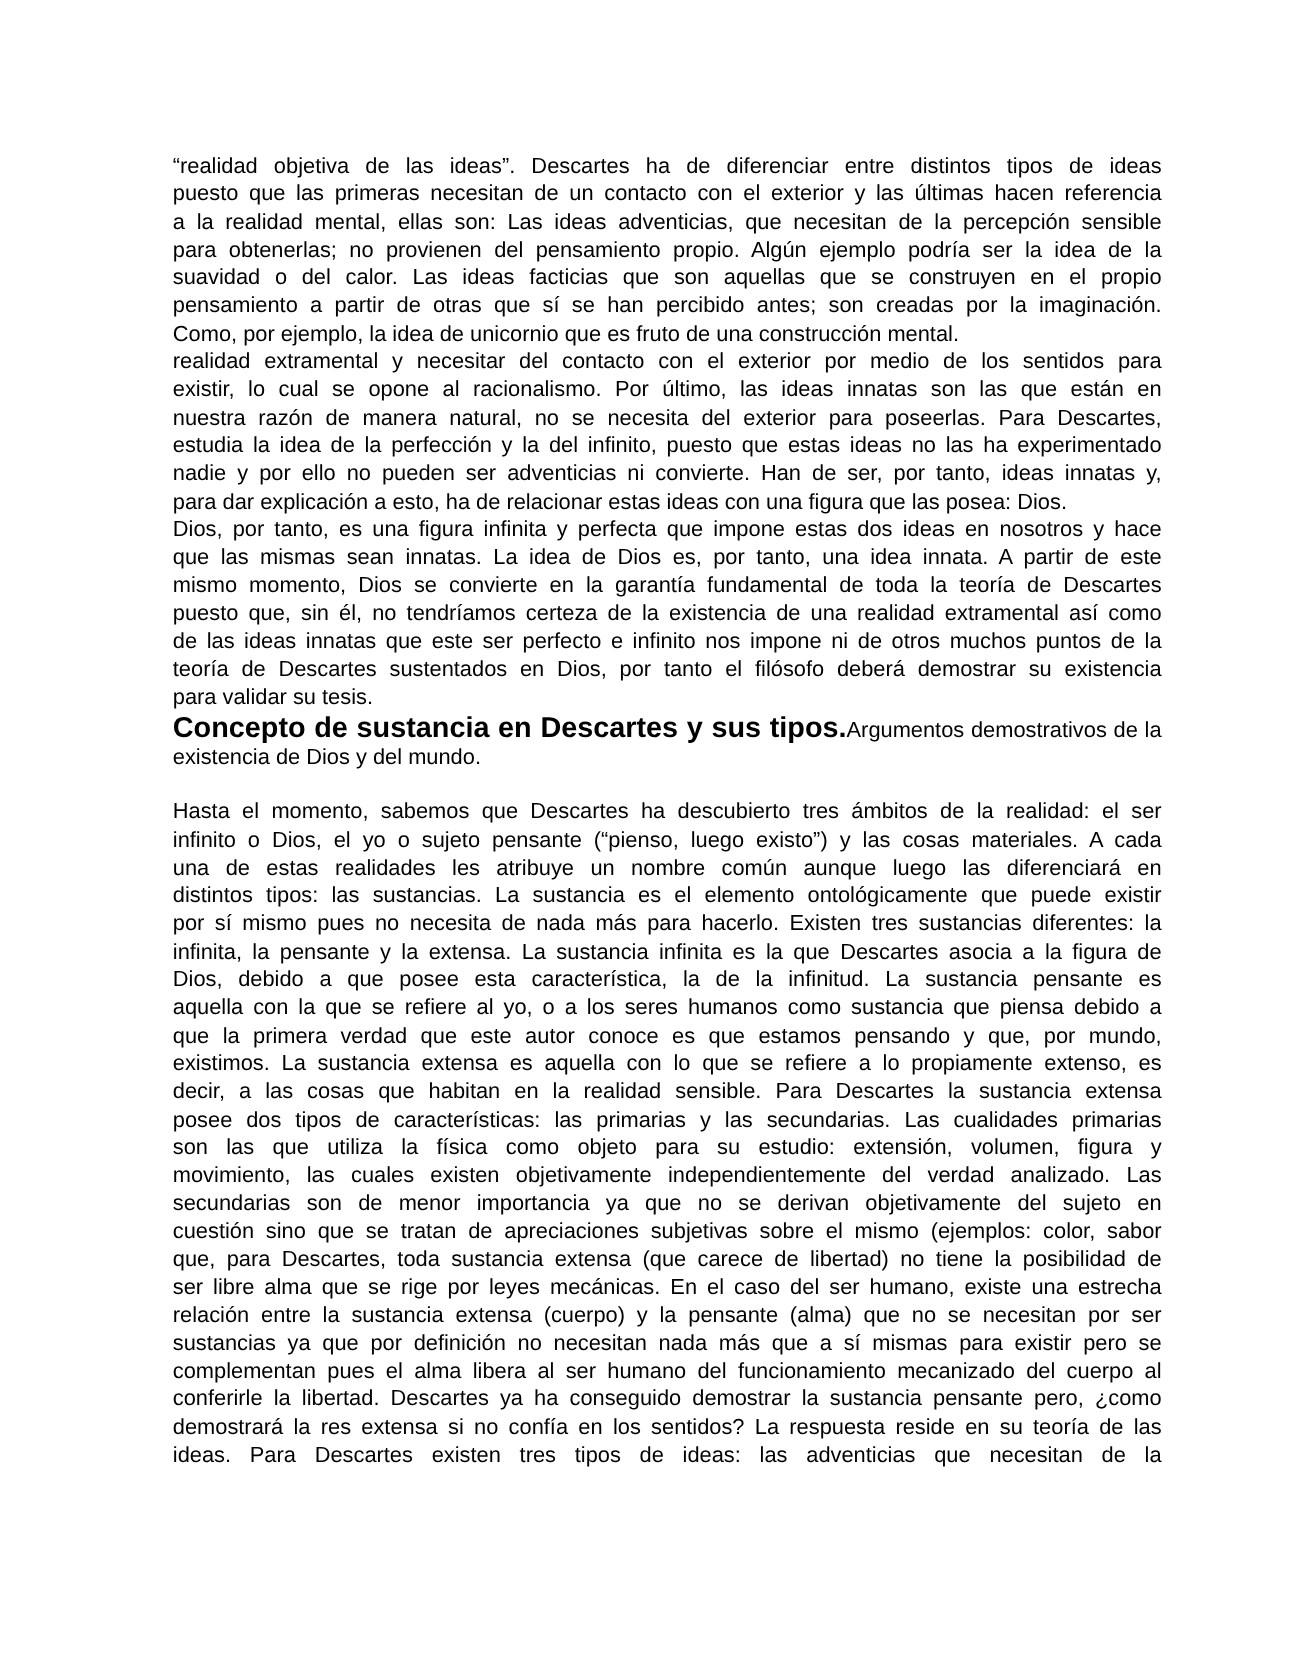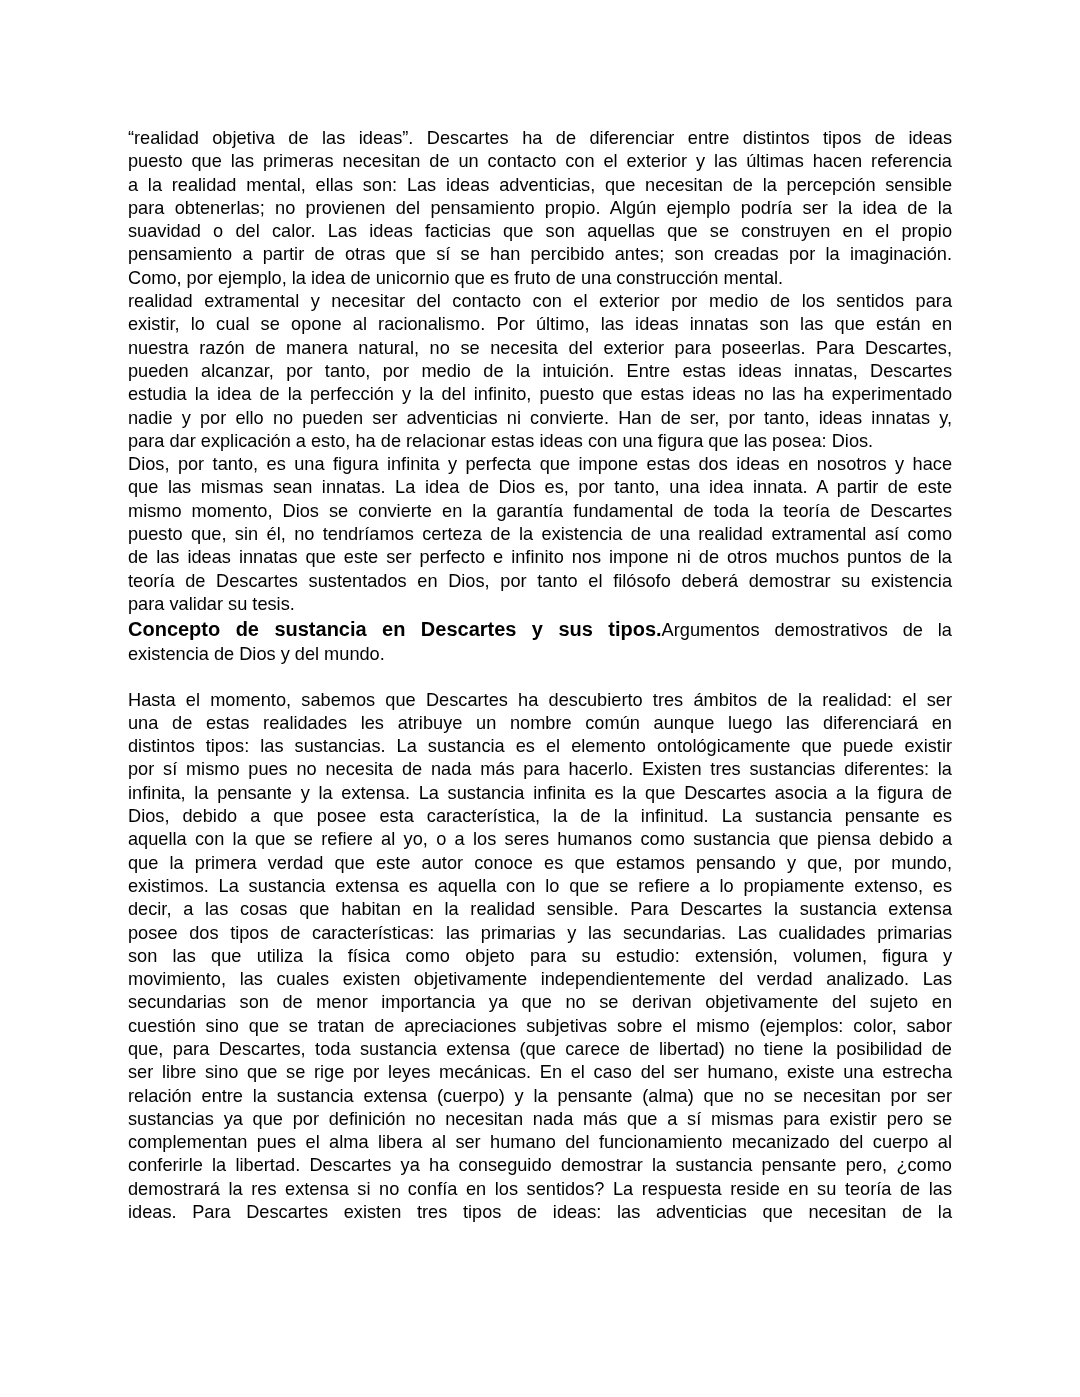--- a/index.html
+++ b/index.html
@@ -1,37 +1,37 @@
 <!DOCTYPE html>
 <html><head>
 <meta charset="utf-8">
 <style>
   html, body { margin: 0; padding: 0; background: #ffffff; }
   body { width: 1080px; height: 1397px; position: relative; overflow: hidden; }
   .page {
     position: absolute;
-    left: 128px;
+    left: 144px;
     top: 127px;
     width: 824px;
     font-family: "Liberation Sans", sans-serif;
     font-size: 18.2px;
     color: #000000;
   }
   .line {
     display: block;
     height: 23.3px;
     line-height: 23.3px;
     text-align: justify;
     text-align-last: justify;
     white-space: nowrap;
     overflow: visible;
   }
   .line.last { text-align-last: left; }
   .heading-line { height: 27px; line-height: 27px; }
-  .heading-bold { font-weight: bold; font-size: 20px; }
+  .heading-bold { font-weight: bold; font-size: 24px; }
   .spacer { display: block; height: 22px; }
 </style>
 </head>
 <body>
 
 <div class="page">
 
   <div>
     <span class="line">“realidad objetiva de las ideas”. Descartes ha de diferenciar entre distintos tipos de ideas</span>
     <span class="line">puesto que las primeras necesitan de un contacto con el exterior y las últimas hacen referencia</span>
@@ -39,21 +39,20 @@
     <span class="line">para obtenerlas; no provienen del pensamiento propio. Algún ejemplo podría ser la idea de la</span>
     <span class="line">suavidad o del calor. Las ideas facticias que son aquellas que se construyen en el propio</span>
     <span class="line">pensamiento a partir de otras que sí se han percibido antes; son creadas por la imaginación.</span>
     <span class="line last">Como, por ejemplo, la idea de unicornio que es fruto de una construcción mental.</span>
   </div>
 
   <div>
     <span class="line">realidad extramental y necesitar del contacto con el exterior por medio de los sentidos para</span>
     <span class="line">existir, lo cual se opone al racionalismo. Por último, las ideas innatas son las que están en</span>
     <span class="line">nuestra razón de manera natural, no se necesita del exterior para poseerlas. Para Descartes,</span>
-    <span class="line">pueden alcanzar, por tanto, por medio de la intuición.  Entre estas ideas innatas, Descartes</span>
     <span class="line">estudia la idea de la perfección y la del infinito, puesto que estas ideas no las ha experimentado</span>
     <span class="line">nadie y por ello no pueden ser adventicias ni convierte. Han de ser, por tanto, ideas innatas y,</span>
     <span class="line last">para dar explicación a esto, ha de relacionar estas ideas con una figura que las posea: Dios.</span>
   </div>
 
   <div>
     <span class="line">Dios, por tanto, es una figura infinita y perfecta que impone estas dos ideas en nosotros y hace</span>
     <span class="line">que las mismas sean innatas. La idea de Dios es, por tanto, una idea innata. A partir de este</span>
     <span class="line">mismo momento, Dios se convierte en la garantía fundamental de toda la teoría de Descartes</span>
     <span class="line">puesto que, sin él, no tendríamos certeza de la existencia de una realidad extramental así como</span>
@@ -64,36 +63,37 @@
 
   <div>
     <span class="line heading-line"><span class="heading-bold">Concepto de sustancia en Descartes y sus tipos.</span><span>Argumentos demostrativos de la</span></span>
     <span class="line last">existencia de Dios y del mundo.</span>
   </div>
 
   <span class="spacer"></span>
 
   <div>
     <span class="line">Hasta el momento, sabemos que Descartes ha descubierto tres ámbitos de la realidad: el ser</span>
+    <span class="line">infinito o Dios, el yo o sujeto pensante (“pienso, luego existo”) y las cosas materiales. A cada</span>
     <span class="line">una de estas realidades les atribuye un nombre común aunque luego las diferenciará en</span>
     <span class="line">distintos tipos: las sustancias. La sustancia es el elemento ontológicamente que puede existir</span>
     <span class="line">por sí mismo pues no necesita de nada más para hacerlo. Existen tres sustancias diferentes: la</span>
     <span class="line">infinita, la pensante y la extensa. La sustancia infinita es la que Descartes asocia a la figura de</span>
     <span class="line">Dios, debido a que posee esta característica, la de la infinitud. La sustancia pensante es</span>
     <span class="line">aquella con la que se refiere al yo, o a los seres humanos como sustancia que piensa debido a</span>
     <span class="line">que la primera verdad que este autor conoce es que estamos pensando y que, por mundo,</span>
     <span class="line">existimos.  La sustancia extensa es aquella con lo que se refiere a lo propiamente extenso, es</span>
     <span class="line">decir, a las cosas que habitan en la realidad sensible. Para Descartes la sustancia extensa</span>
     <span class="line">posee dos tipos de características: las primarias y las secundarias. Las cualidades primarias</span>
     <span class="line">son las que utiliza la física como objeto para su estudio: extensión, volumen, figura y</span>
     <span class="line">movimiento, las cuales existen objetivamente independientemente del verdad analizado. Las</span>
     <span class="line">secundarias son de menor importancia ya que no se derivan objetivamente del sujeto en</span>
     <span class="line">cuestión sino que se tratan de apreciaciones subjetivas sobre el mismo (ejemplos: color, sabor</span>
     <span class="line">que, para Descartes, toda sustancia extensa (que carece de libertad) no tiene la posibilidad de</span>
-    <span class="line">ser libre sino que se rige por leyes mecánicas. En el caso del ser humano, existe una estrecha</span>
+    <span class="line">ser libre alma que se rige por leyes mecánicas. En el caso del ser humano, existe una estrecha</span>
     <span class="line">relación entre la sustancia extensa (cuerpo) y la pensante (alma) que no se necesitan por ser</span>
     <span class="line">sustancias ya que por definición no necesitan nada más que a sí mismas para existir pero se</span>
     <span class="line">complementan pues el alma libera al ser humano del funcionamiento mecanizado del cuerpo al</span>
     <span class="line">conferirle la libertad. Descartes ya ha conseguido demostrar la sustancia pensante pero, ¿como</span>
     <span class="line">demostrará la res extensa si no confía en los sentidos? La respuesta reside en su teoría de las</span>
     <span class="line">ideas.  Para Descartes existen tres tipos de ideas: las adventicias que necesitan de la</span>
   </div>
 
 </div>
 

